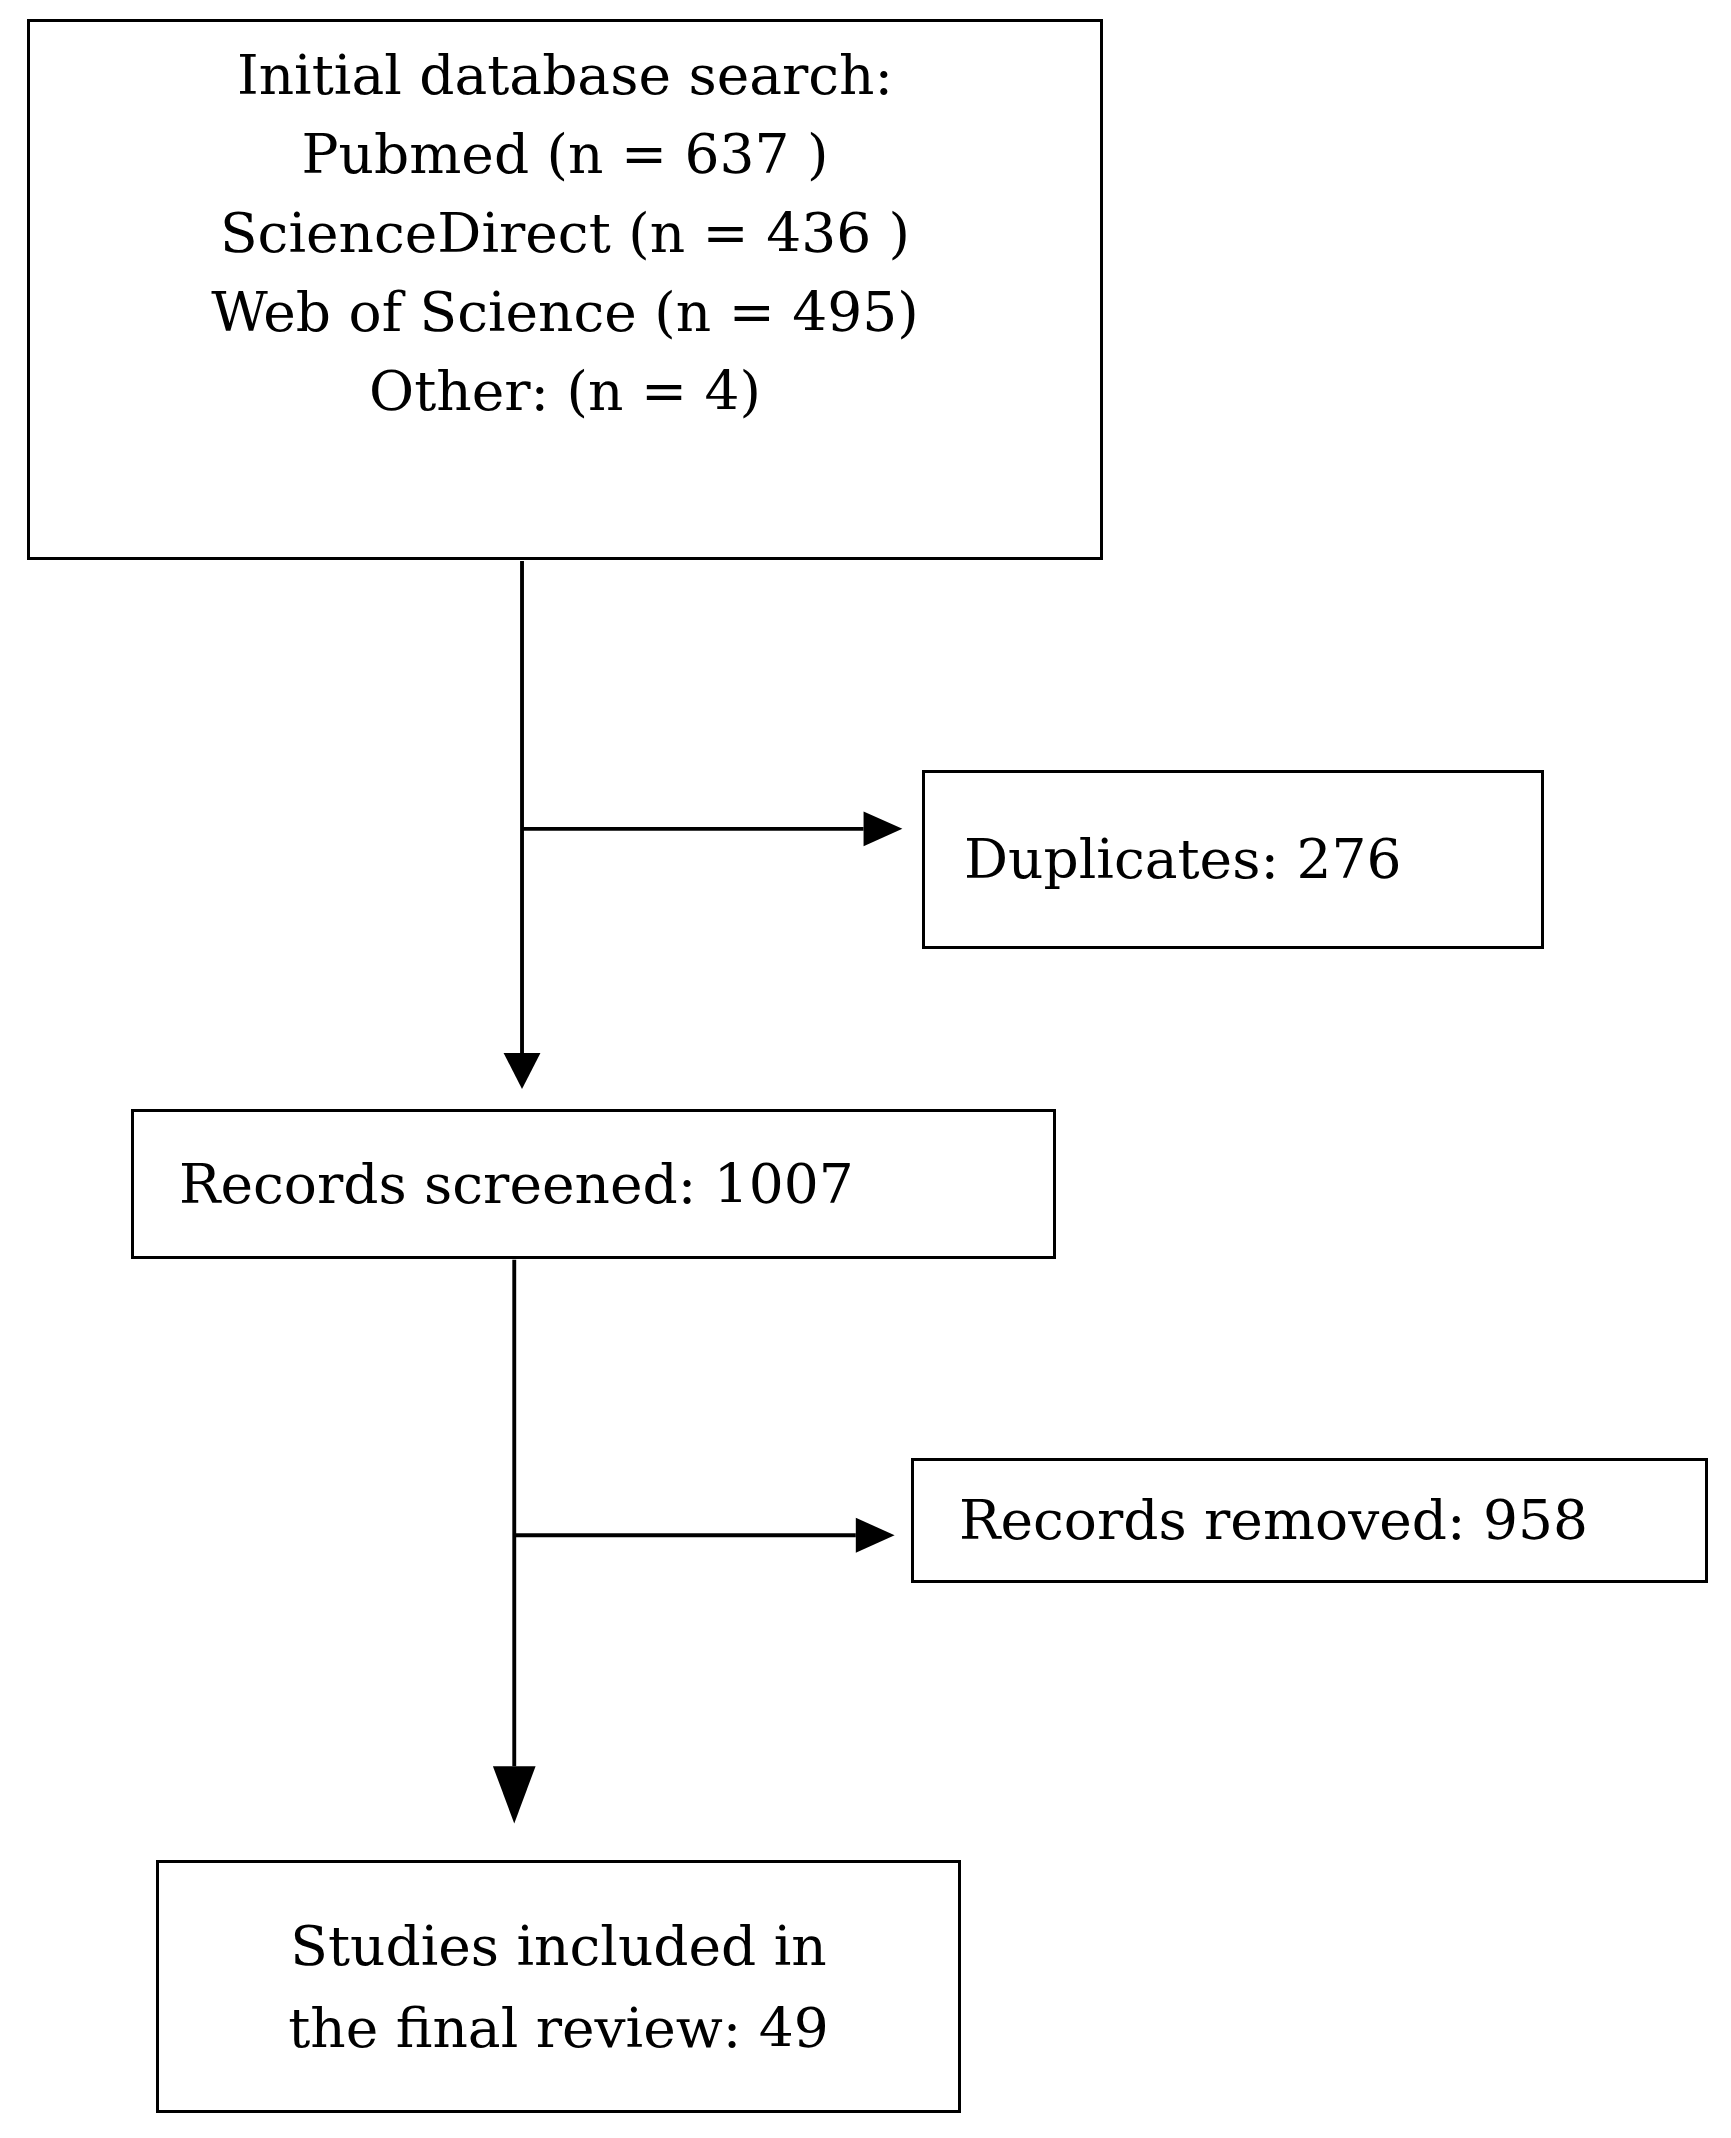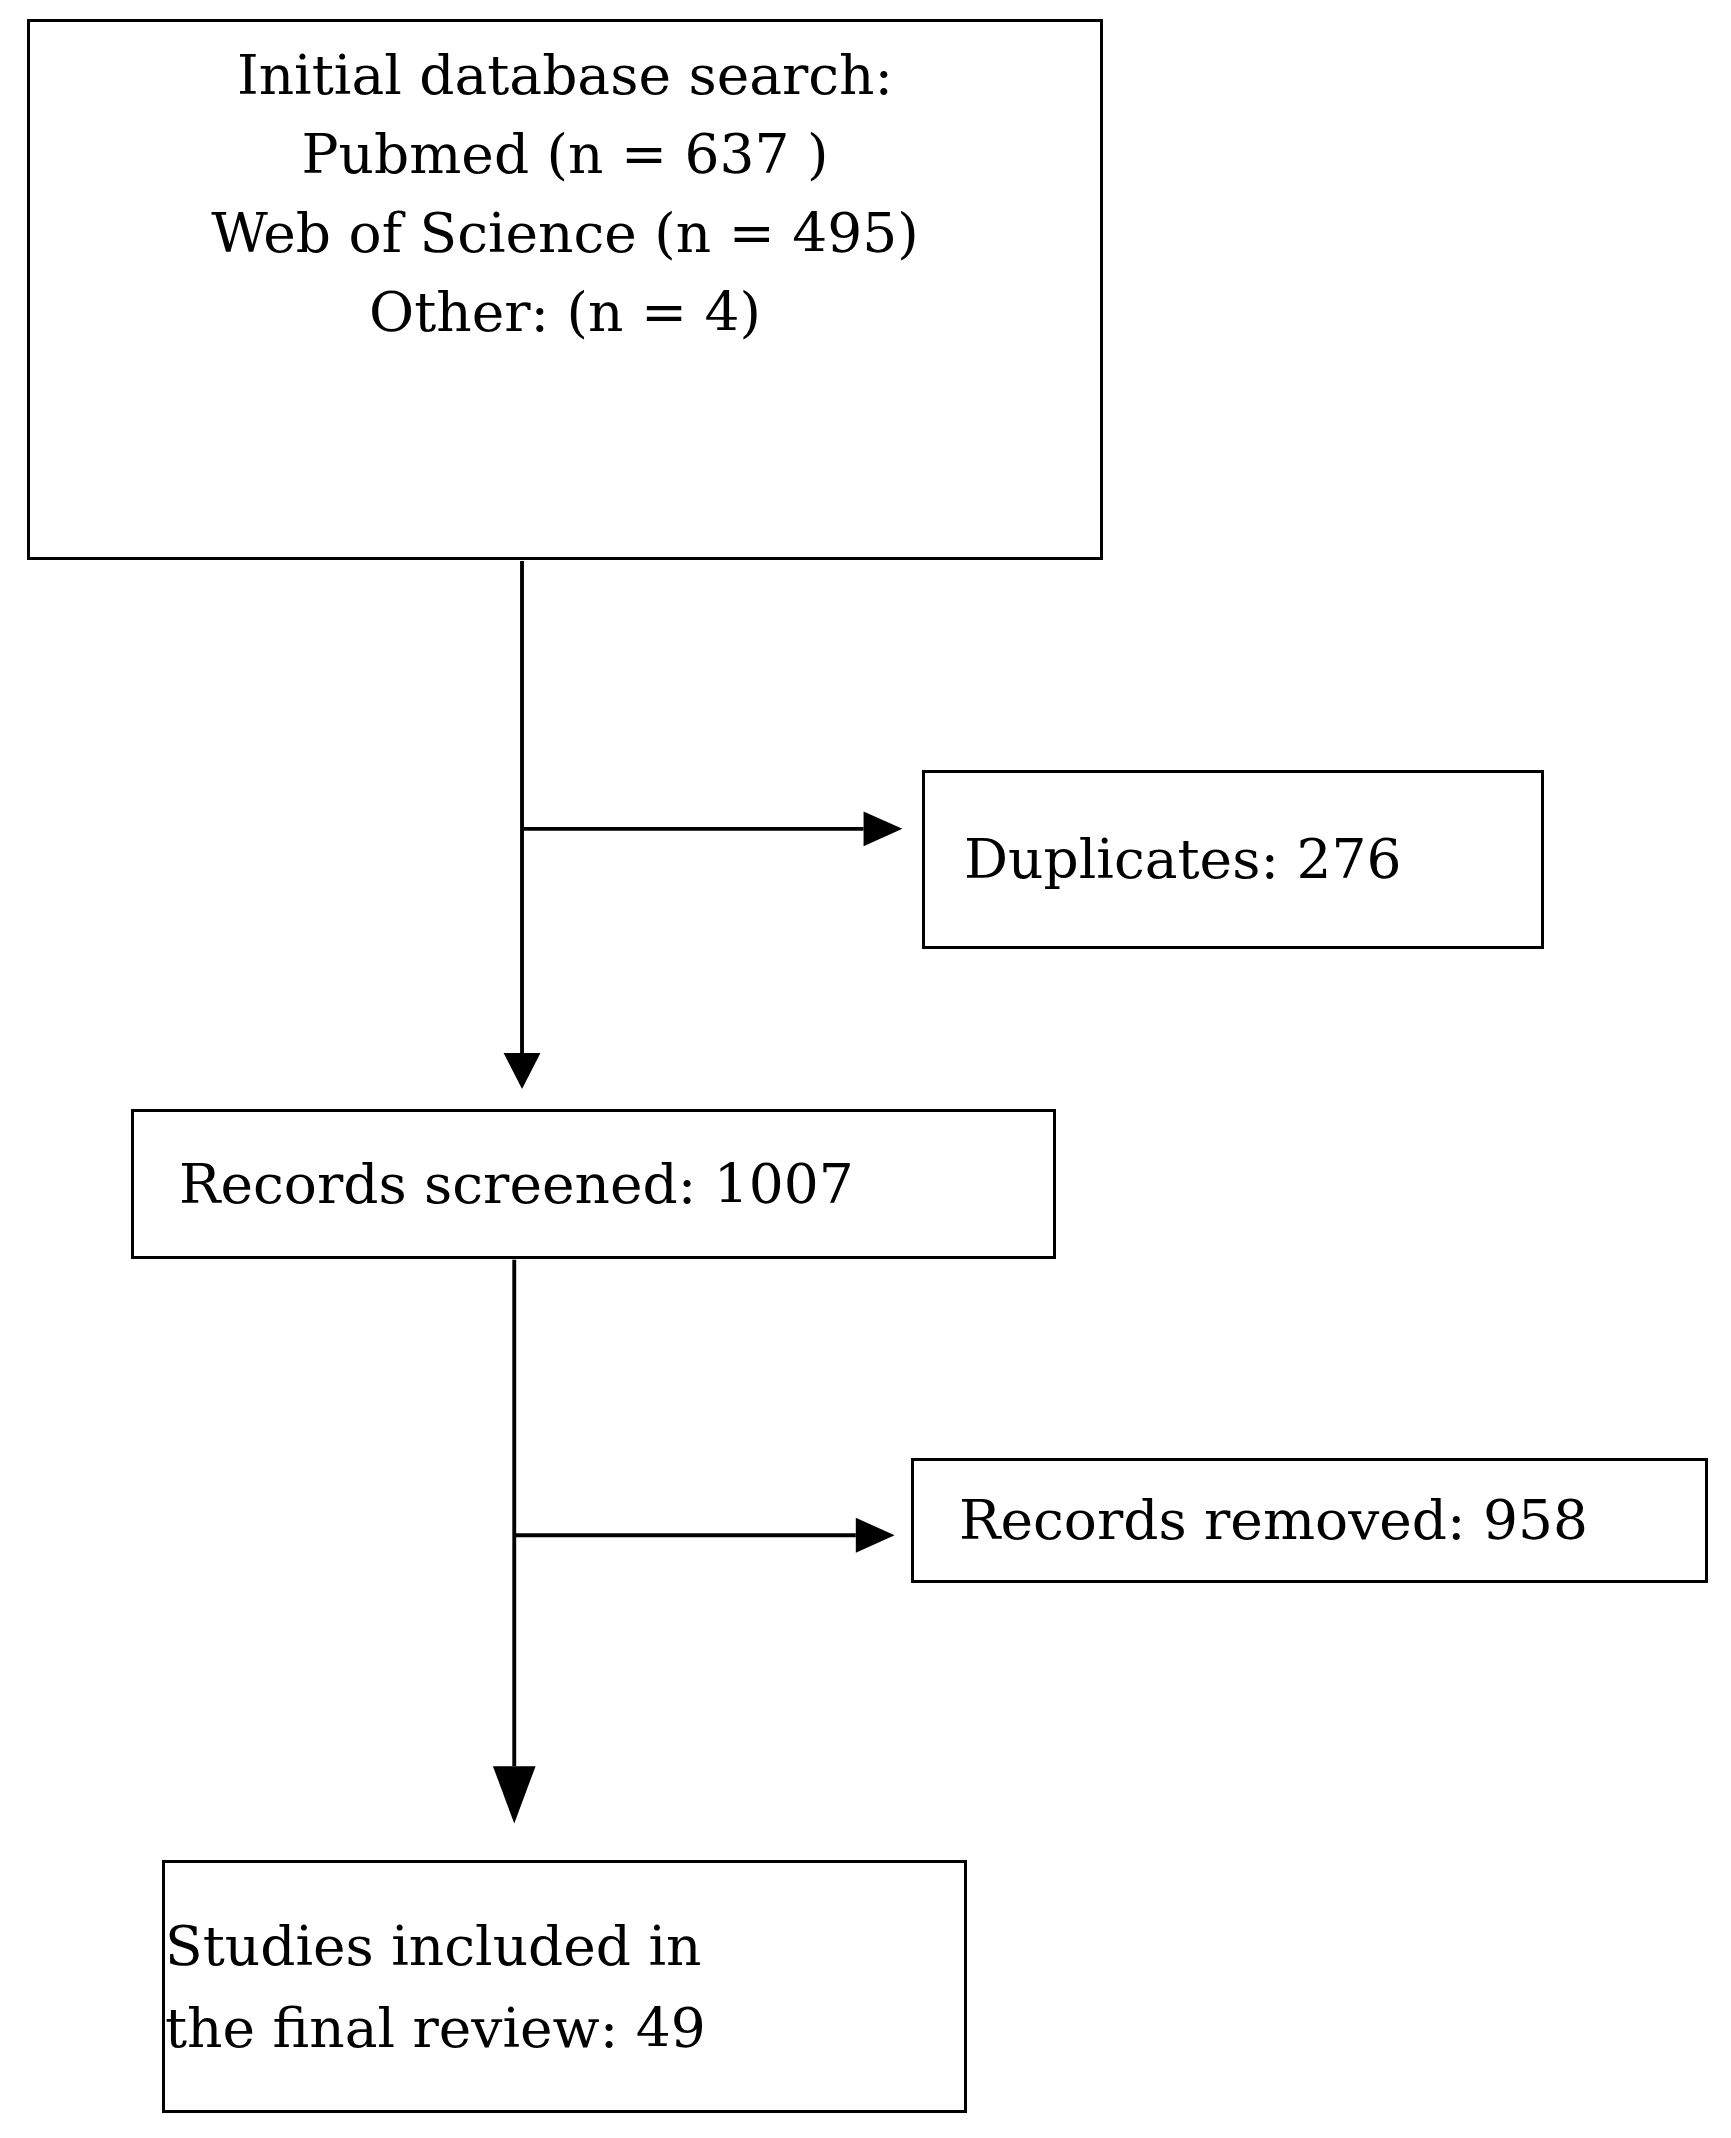--- a/index.html
+++ b/index.html
@@ -61,28 +61,28 @@
   .box-removed {
     left: 911px;
     top: 1458px;
     width: 797px;
     height: 125px;
     display: flex;
     align-items: center;
     padding-left: 45px;
   }
   .box-included {
-    left: 162px;
+    left: 156px;
     top: 1860px;
     width: 805px;
     height: 253px;
     display: flex;
     flex-direction: column;
     justify-content: center;
-    text-align: left;
+    text-align: center;
     line-height: 82px;
   }
   .line-text {
     white-space: nowrap;
   }
 </style>
 </head>
 <body>
 
 <div class="canvas">
@@ -102,20 +102,21 @@
     </g>
     <g>
       <line x1="530" y1="1582" x2="882" y2="1582" stroke="#000000" stroke-width="4"></line>
       <polygon points="882,1564 882,1600 922,1582" fill="#000000"></polygon>
     </g>
   </svg>
 
   <div class="flow-box box-initial">
     <div class="line-text">Initial database search:</div>
     <div class="line-text">Pubmed (n = 637 )</div>
+    <div class="line-text">ScienceDirect (n = 436 )</div>
     <div class="line-text">Web of Science (n = 495)</div>
     <div class="line-text">Other: (n = 4)</div>
   </div>
 
   <div class="flow-box box-duplicates">
     <div class="line-text">Duplicates: 276</div>
   </div>
 
   <div class="flow-box box-screened">
     <div class="line-text">Records screened: 1007</div>

